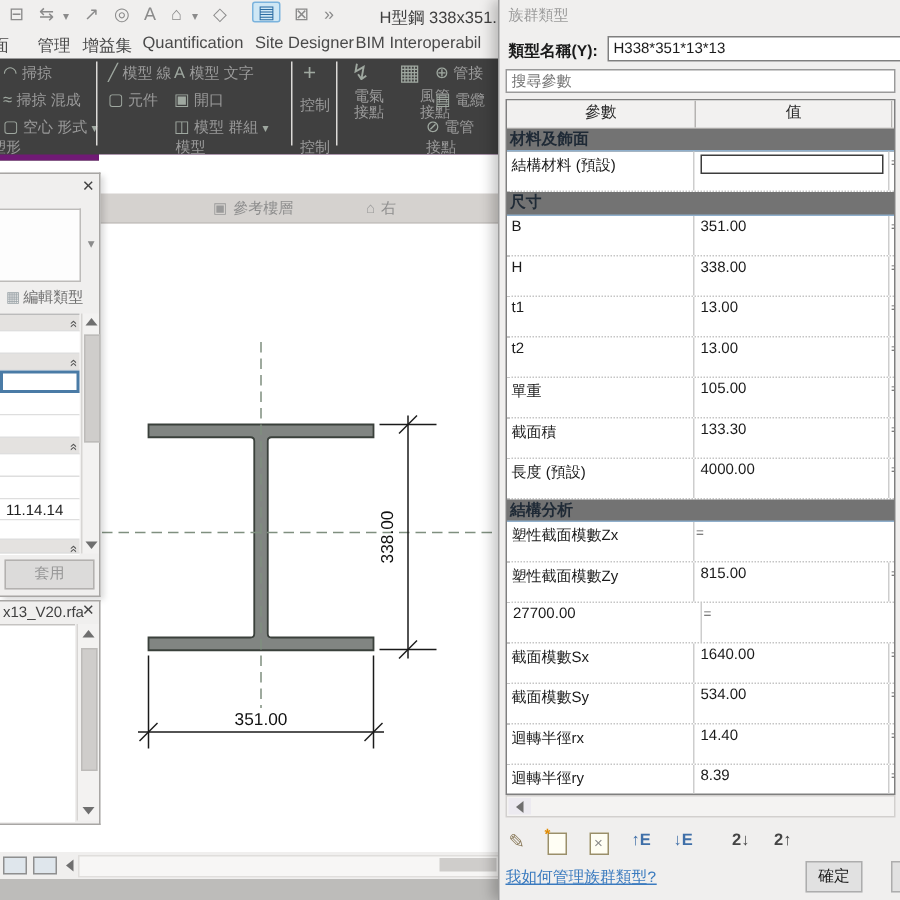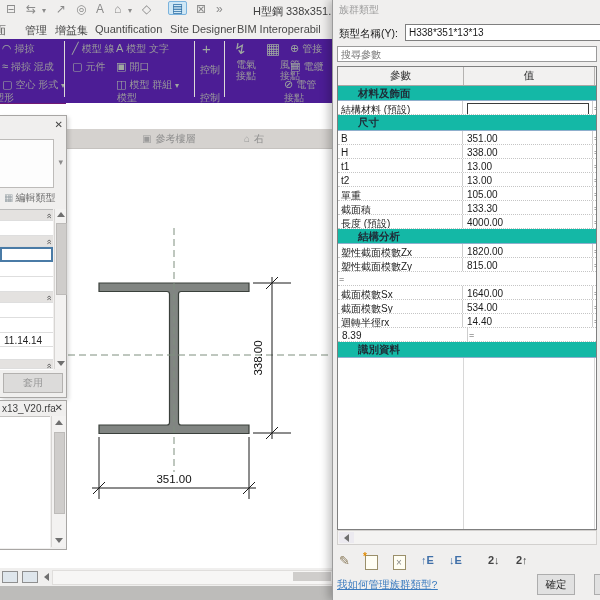--- a/index.html
+++ b/index.html
@@ -36,21 +36,21 @@
   .tri-lf{border-top:4px solid transparent;border-bottom:4px solid transparent;border-right:5px solid #6f6f6f;}
 
   
   .qat{left:0;top:0;width:600px;height:22px;background:#f0efee;}
   .qi{position:absolute;top:3px;font-size:12px;color:#8b8b8b;}
   .qi-hl{background:#cfe7f5;border:1px solid #7bb3dd;color:#2b6ca3;padding:0 3px;border-radius:2px;top:1px;}
   .qcaret{position:absolute;top:7px;font-size:8px;color:#8b8b8b;}
   .qtitle{position:absolute;top:4px;font-size:11px;color:#3f3f3f;white-space:nowrap;}
   .tabs{left:0;top:22px;width:600px;height:17px;background:#f0efee;}
   .tab{position:absolute;top:1px;font-size:11px;color:#4a4a4a;white-space:nowrap;}
-  .ribbon{left:0;top:39px;width:600px;height:64px;background:#4c1d95;border-bottom:1px solid #701a75;}
+  .ribbon{left:0;top:39px;width:600px;height:64px;background:#404040;border-bottom:4px solid #701a75;}
   .rsep{position:absolute;top:2px;width:1px;height:56px;background:#dcdad8;}
   .rbtn{position:absolute;font-size:10px;color:#9a9a9a;white-space:nowrap;}
   .rbtn .ic{color:#9fa8a0;margin-right:3px;font-size:11px;}
   .rlabel{position:absolute;top:52px;font-size:10px;color:#9a9a9a;}
   .rbig .ic{font-size:15px;}
   .twolines{width:28px;text-align:right;line-height:11px;white-space:normal;}
 
   
   .canvas{left:66px;top:103px;width:266px;height:465px;background:#fff;}
   .viewbar{position:absolute;left:0;top:26px;width:266px;height:19px;background:#d5d2cf;border-bottom:1px solid #c5c2bf;}
@@ -83,28 +83,28 @@
   
   .statusbar{left:0;top:568px;width:600px;height:18px;background:#f0efee;}
   .sico{position:absolute;top:3px;width:14px;height:10px;border:1px solid #8f8f8f;background:#dfe6ec;}
   .htrack{position:absolute;left:52px;top:2px;width:280px;height:13px;background:#f7f6f5;border:1px solid #e0dedc;}
   .hthumb{position:absolute;right:2px;top:1px;width:38px;height:9px;background:#cfcdcb;}
   .bottomstrip{left:0;top:586px;width:600px;height:14px;background:#bdbcba;}
 
   
   .dialog{left:332px;top:0;width:268px;height:600px;background:#f0efee;border-left:1px solid #9b9b9b;box-shadow:-4px 0 8px rgba(0,0,0,.22);z-index:20;}
   .dtitle{position:absolute;left:6px;top:3px;font-size:10px;color:#9b9b9b;}
-  .dlabel{position:absolute;left:6px;top:27px;font-size:10.5px;color:#1a1a1a;}
+  .dlabel{position:absolute;left:6px;top:27px;font-size:10.5px;color:#1a1a1a;font-weight:bold;}
   .dinput{position:absolute;left:72px;top:24px;width:188px;height:15px;border:1px solid #7f7f7f;font-size:10px;padding:0 3px;color:#1a1a1a;background:#fff;font-family:inherit;}
   .dsearch{position:absolute;left:4px;top:46px;width:252px;height:14px;border:1px solid #9a9a9a;font-size:10px;padding:0 3px;background:#fff;font-family:inherit;}
   .tbl{position:absolute;left:4px;top:66px;width:260px;height:464px;background:#fff;border:1px solid #7f7f7f;box-sizing:border-box;display:flex;flex-direction:column;overflow:hidden;}
   .thead{display:flex;height:18px;background:#f0efee;border-bottom:1px solid #a9a7a5;flex:none;}
   .th{font-size:10.5px;color:#2a2a2a;text-align:center;line-height:17px;border-right:1px solid #b5b3b1;background:#f2f1f0;}
-  .sec{height:15.4px;flex:none;background:#14b8a6;color:#1f2a36;font-weight:bold;font-size:10.5px;line-height:15px;padding-left:20px;border-bottom:1px solid #8fafcc;box-sizing:border-box;}
-  .trow{display:flex;height:14px;flex:none;border-bottom:1px dotted #c5c5c5;box-sizing:border-box;}
+  .sec{height:15.4px;flex:none;background:#737373;color:#1f2a36;font-weight:bold;font-size:10.5px;line-height:15px;padding-left:2px;border-bottom:1px solid #8fafcc;box-sizing:border-box;}
+  .trow{display:flex;height:27px;flex:none;border-bottom:1px dotted #c5c5c5;box-sizing:border-box;}
   .c1{width:125px;flex:none;border-right:1px solid #cdcdcd;font-size:10px;color:#1a1a1a;padding:2px 0 0 3px;box-sizing:border-box;white-space:nowrap;overflow:hidden;}
   .c2{width:130px;flex:none;border-right:1px solid #cdcdcd;font-size:10px;color:#1a1a1a;padding:2px 0 0 4px;box-sizing:border-box;white-space:nowrap;overflow:hidden;}
   .c3{flex:1;font-size:9px;color:#555;padding-top:2px;padding-left:1px;overflow:hidden;}
   .vinput{height:11px;margin-top:0px;margin-right:3px;border:1px solid #3c3c3c;background:#fff;}
   .fillrest{flex:1;display:flex;}
   .f1{width:125px;flex:none;border-right:1px solid #d8d8d8;}
   .f2{width:130px;flex:none;border-right:1px solid #d8d8d8;}
   .dhscroll{position:absolute;left:4px;top:530px;width:260px;height:15px;background:#f4f3f2;border:1px solid #d2d0ce;box-sizing:border-box;}
   .dhbtn{position:absolute;left:1px;top:1px;width:15px;height:11px;background:#eceaf0;text-align:center;}
   .dtool{position:absolute;top:554px;font-size:13px;color:#6d6d6d;}
@@ -319,47 +319,48 @@
             <div class="c3">=</div>
           </div>
           <div class="trow">
             <div class="c1">長度 (預設)</div>
             <div class="c2">4000.00</div>
             <div class="c3">=</div>
           </div>
           <div class="sec">結構分析</div>
           <div class="trow">
             <div class="c1">塑性截面模數Zx</div>
-            <div class="c2">1820.00</div>
             <div class="c3">=</div>
           </div>
           <div class="trow">
             <div class="c1">塑性截面模數Zy</div>
             <div class="c2">815.00</div>
             <div class="c3">=</div>
           </div>
           <div class="trow">
+            <div class="c2">27700.00</div>
             <div class="c3">=</div>
           </div>
           <div class="trow">
             <div class="c1">截面模數Sx</div>
             <div class="c2">1640.00</div>
             <div class="c3">=</div>
           </div>
           <div class="trow">
             <div class="c1">截面模數Sy</div>
             <div class="c2">534.00</div>
             <div class="c3">=</div>
           </div>
           <div class="trow">
             <div class="c1">迴轉半徑rx</div>
             <div class="c2">14.40</div>
             <div class="c3">=</div>
           </div>
           <div class="trow">
+            <div class="c1">迴轉半徑ry</div>
             <div class="c2">8.39</div>
             <div class="c3">=</div>
           </div>
           <div class="sec">識別資料</div>
           <div class="fillrest">
             <div class="f1"></div>
             <div class="f2"></div>
           </div>
         </div>
     </div>

